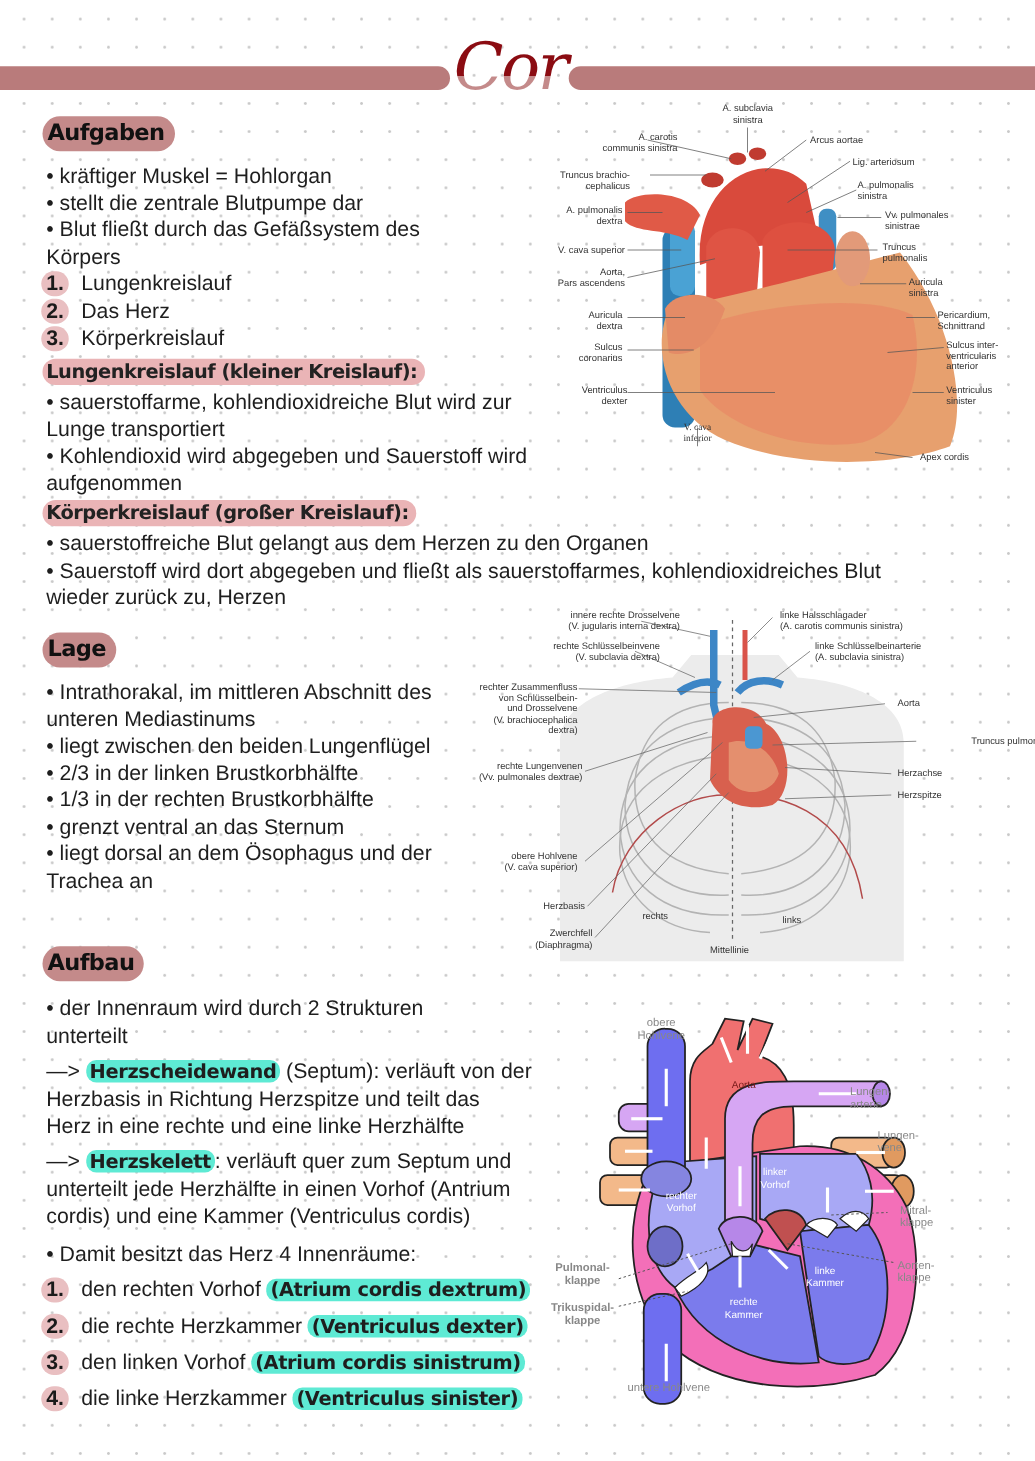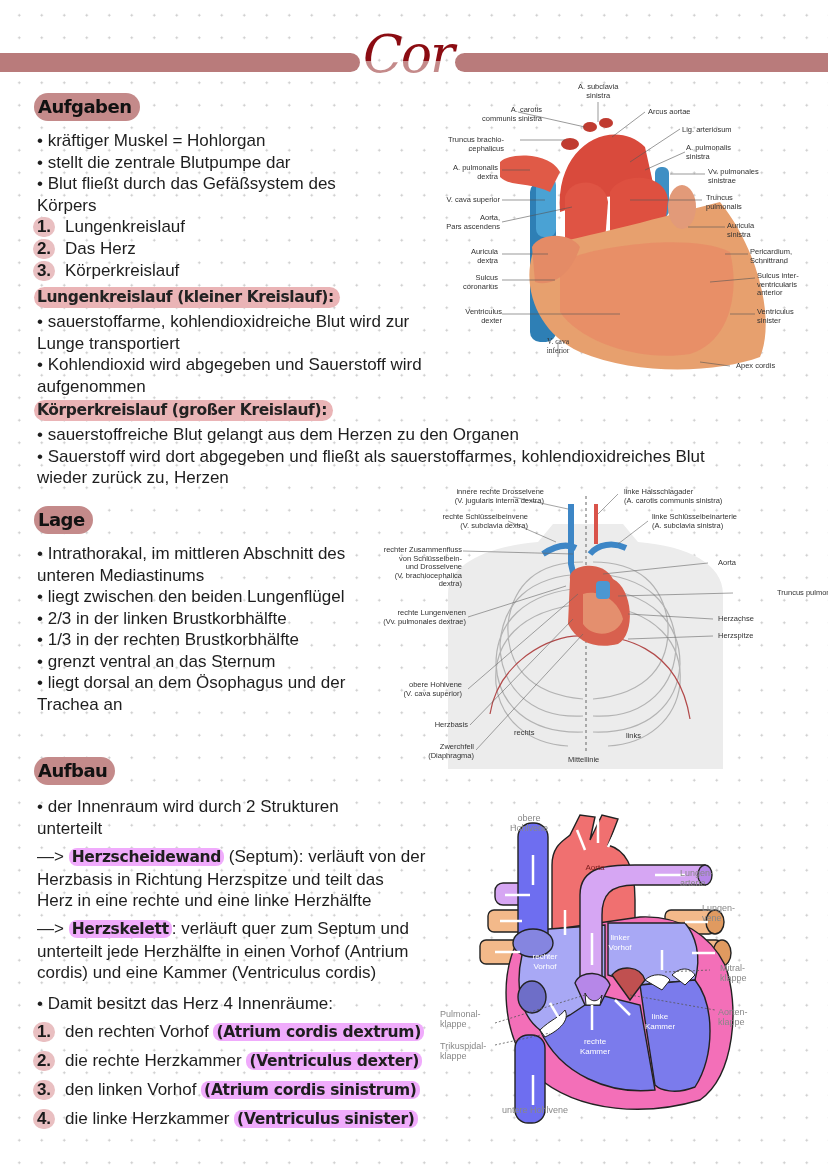--- a/index.html
+++ b/index.html
@@ -43,31 +43,31 @@
   .txt { position: absolute; left: 37px; font-size: 17px; line-height: 21.5px; color: #1e1e1e; }
   .line { white-space: nowrap; }
 
   .num-row { position: absolute; left: 33px; font-size: 17px; line-height: 21.5px; white-space: nowrap; }
   .num {
     display: inline-block; width: 22px; height: 20px; border-radius: 10px;
     background: #e9bfc1; font-weight: bold; text-align: center; line-height: 20px;
     margin-right: 10px; color: #1a1a1a;
   }
   .hl {
-    background: #f0abfc; border-radius: 8px; padding: 0 3px;
+    background: #5eead4; border-radius: 8px; padding: 0 3px;
     font-family: "DejaVu Sans", sans-serif; font-weight: bold; font-size: 15.5px; letter-spacing: -0.3px;
   }
 
   
   .fig { position: absolute; }
   .lbl { position: absolute; font-size: 7.5px; line-height: 8.5px; color: #333; white-space: nowrap; }
   .lbl.r { text-align: right; }
   .lbl.c { text-align: center; }
   .lbl2 { position: absolute; font-size: 9px; line-height: 10px; color: #888; white-space: nowrap; }
-  .lbl2.r { text-align: left; }
+  .lbl2.r { text-align: center; font-weight: bold; }
   .lbl2.c { text-align: center; }
   svg { position: absolute; left: 0; top: 0; overflow: visible; }
 </style>
 </head>
 <body>
 
 <div class="bar bar-left"></div>
 <div class="bar bar-right"></div>
 <div class="title">Cor</div>
 

